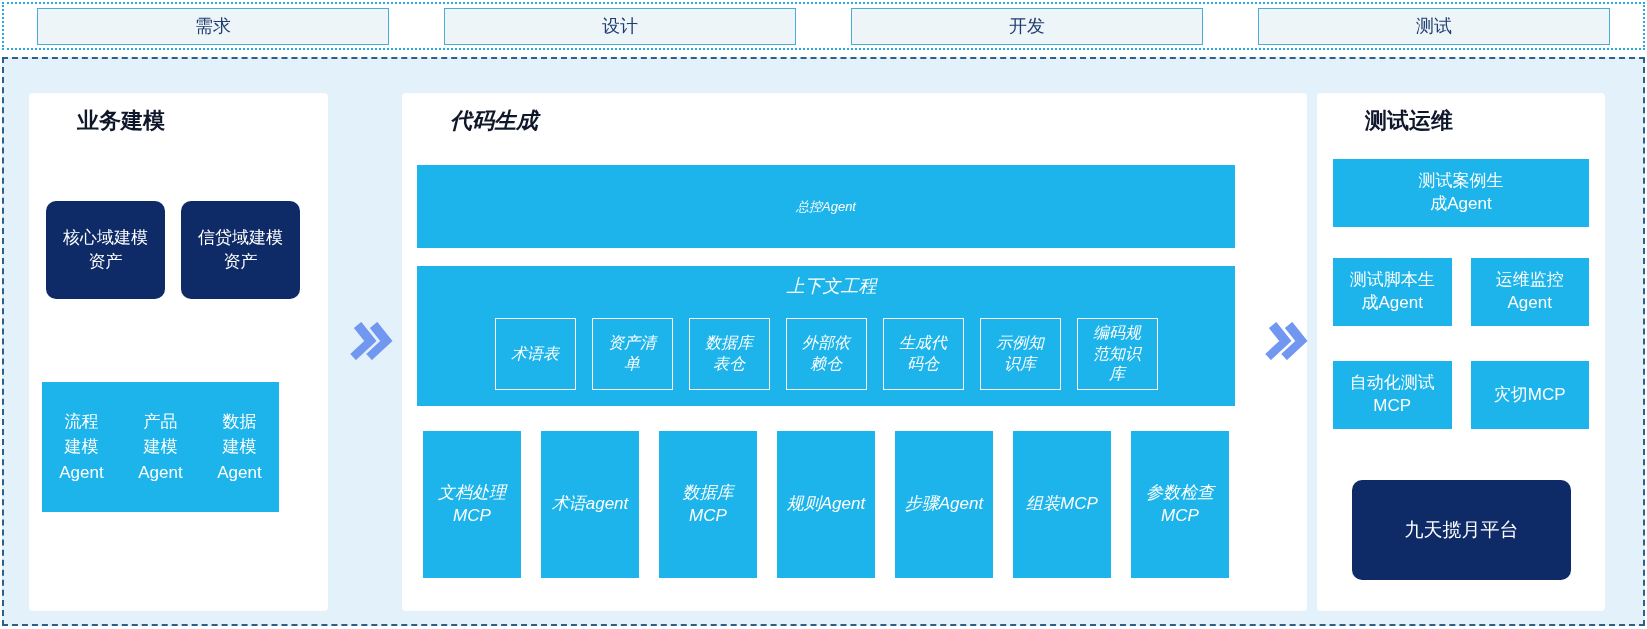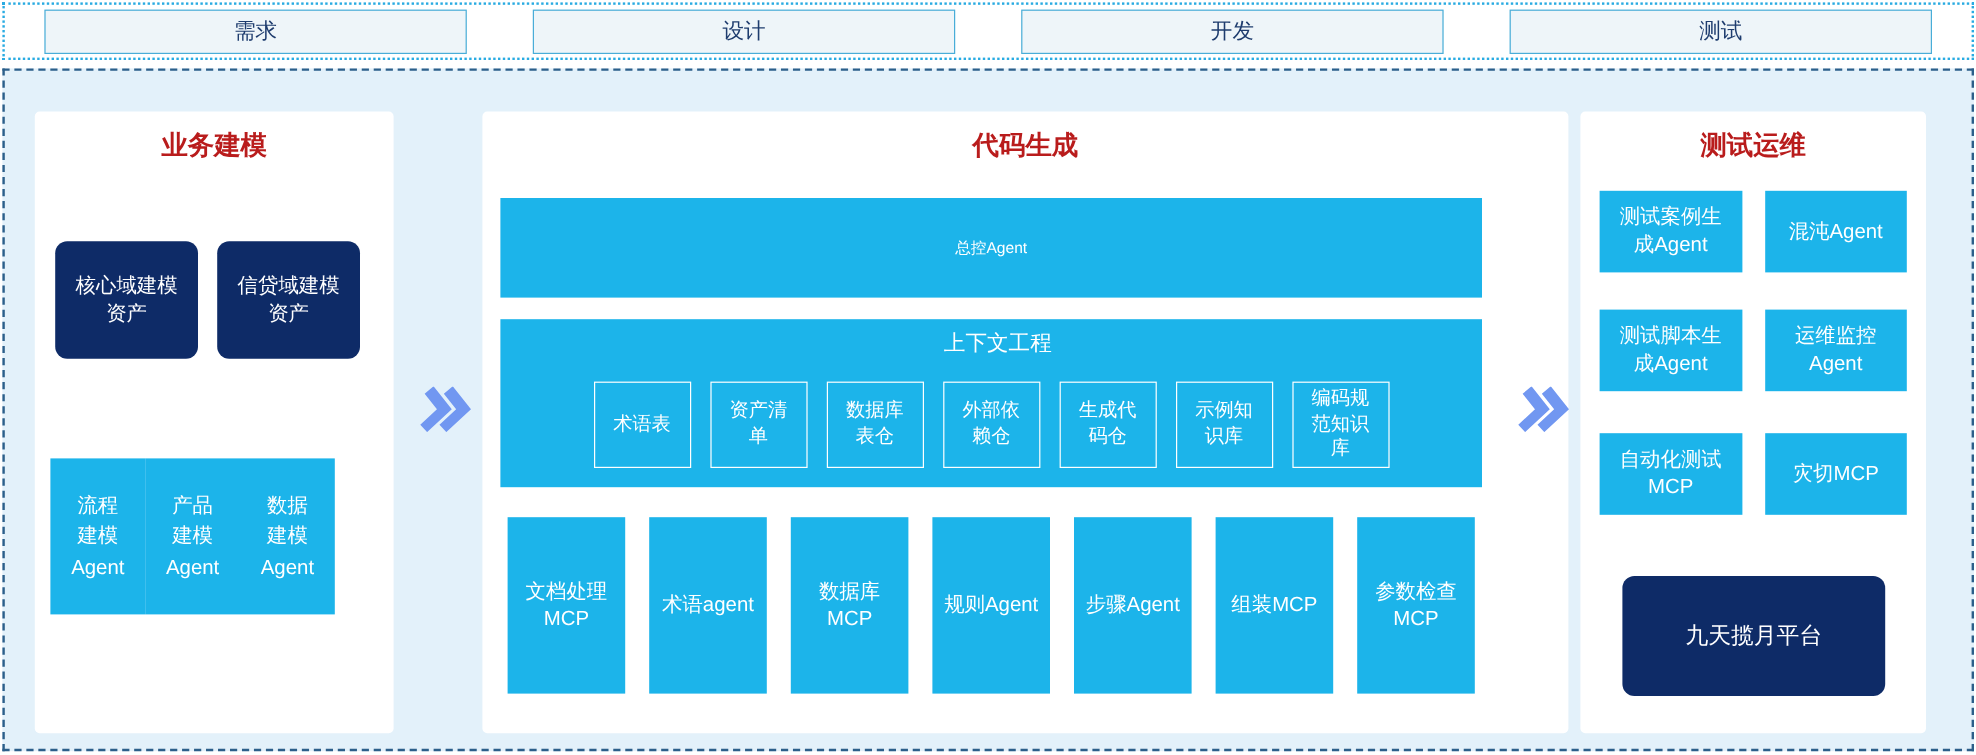--- a/index.html
+++ b/index.html
@@ -12,35 +12,35 @@
     display:flex; align-items:center; padding:0 33px; gap:55px; }
   .phase-box { flex:1; height:37px; background:#eef5f9; border:1px solid #49add8;
     display:flex; align-items:center; justify-content:center;
     font-size:18px; color:#1e3c6e; }
 
   
   .main-area { position:absolute; left:2px; top:57px; width:1643px; height:569px;
     border:2px dashed var(--dash-border,#2c5f8a); background:var(--bg-light,#e3f1fa); }
 
   .panel { position:absolute; top:34px; height:518px; background:#ffffff; border-radius:4px; }
-  .panel-title { text-align:center; padding-top:13px; font-size:22px; font-weight:bold; color:#b91c1c; }
+  .panel-title { text-align:left; padding-top:13px; font-size:22px; font-weight:bold; color:#0f172a;margin-left:48px; }
 
   
   #panel-left { left:25px; width:299px; }
   .asset-row { position:absolute; top:108px; left:17px; right:28px; display:flex; gap:16px; }
   .asset-box { flex:1; height:98px; background:var(--navy,#0e2b67); border-radius:10px;
     color:#fff; font-size:17px; line-height:1.4; display:flex; align-items:center;
     justify-content:center; text-align:center; white-space:pre-line; }
   .agent-row { position:absolute; top:289px; left:13px; display:flex; }
   .agent-box { width:79px; height:130px; background:var(--cyan,#1cb4ea);
     color:#fff; font-size:17px; line-height:1.5; display:flex; align-items:center;
     justify-content:center; text-align:center; white-space:pre-line; }
 
   
-  #panel-mid { left:398px; width:905px; }
+  #panel-mid { left:398px; width:905px;font-style:italic; }
   .master-bar { position:absolute; top:72px; left:15px; width:818px; height:83px;
     background:var(--cyan,#1cb4ea); color:#fff; font-size:13px;
     display:flex; align-items:center; justify-content:center; }
   .context-block { position:absolute; top:173px; left:15px; width:818px; height:140px;
     background:var(--cyan,#1cb4ea); }
   .context-title { text-align:center; color:#fff; font-size:18px; padding-top:8px;padding-left:11px; }
   .context-row { position:absolute; top:52px; left:0; right:0;
     display:flex; justify-content:center; gap:16px; }
   .context-box { width:81px; height:72px; border:1px solid #ffffff; color:#fff;
     font-size:16px; line-height:1.3; display:flex; align-items:center;
@@ -155,21 +155,20 @@
           <path d="M24 3 L39 19 L24 35"></path>
         </g>
       </svg>
     </div>
 
     <div class="panel" id="panel-right">
       <div class="panel-title">测试运维</div>
       <div class="ops-row r1">
         <div class="ops-box">测试案例生
 成Agent</div>
-        <div class="ops-box">混沌Agent</div>
       </div>
       <div class="ops-row r2">
         <div class="ops-box">测试脚本生
 成Agent</div>
         <div class="ops-box">运维监控
 Agent</div>
       </div>
       <div class="ops-row r3">
         <div class="ops-box">自动化测试
 MCP</div>

